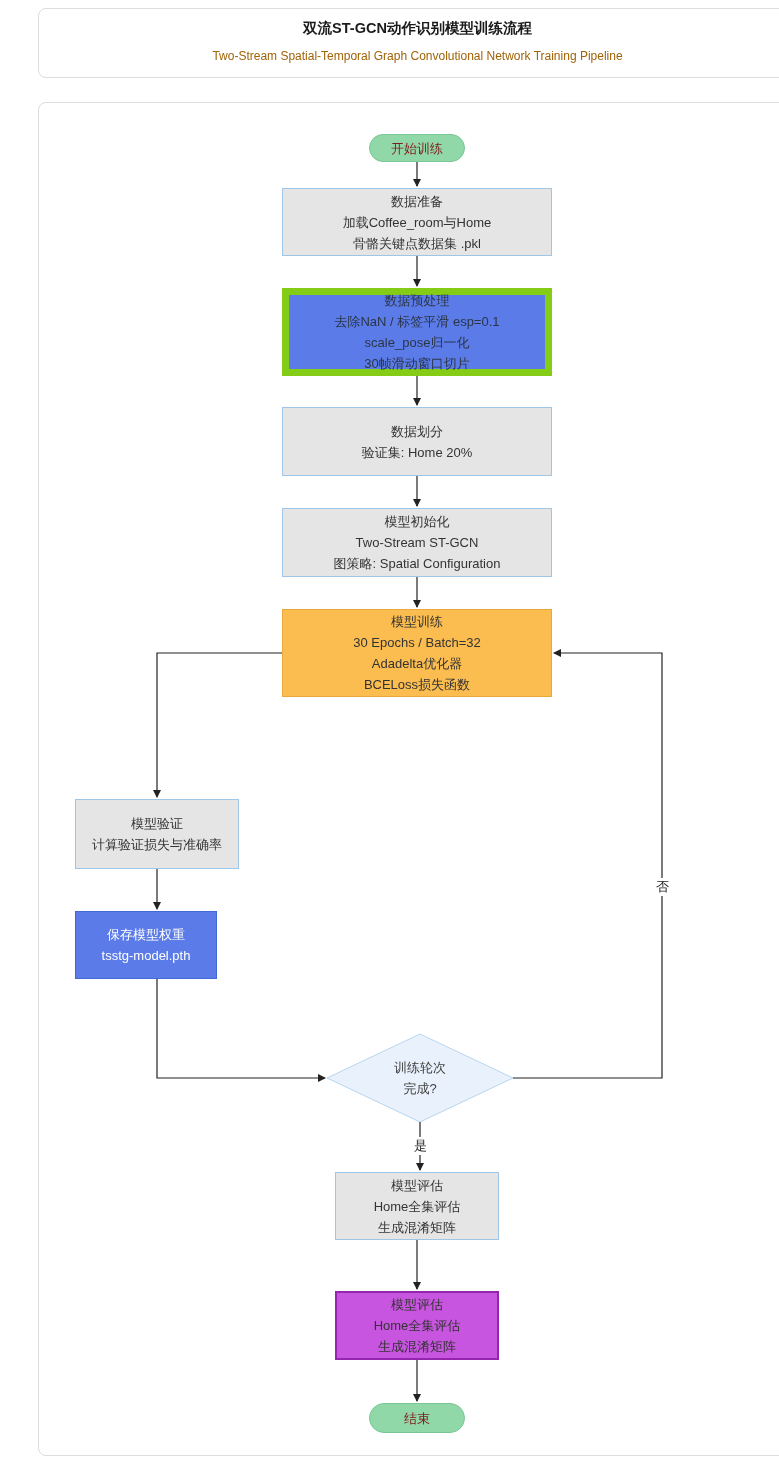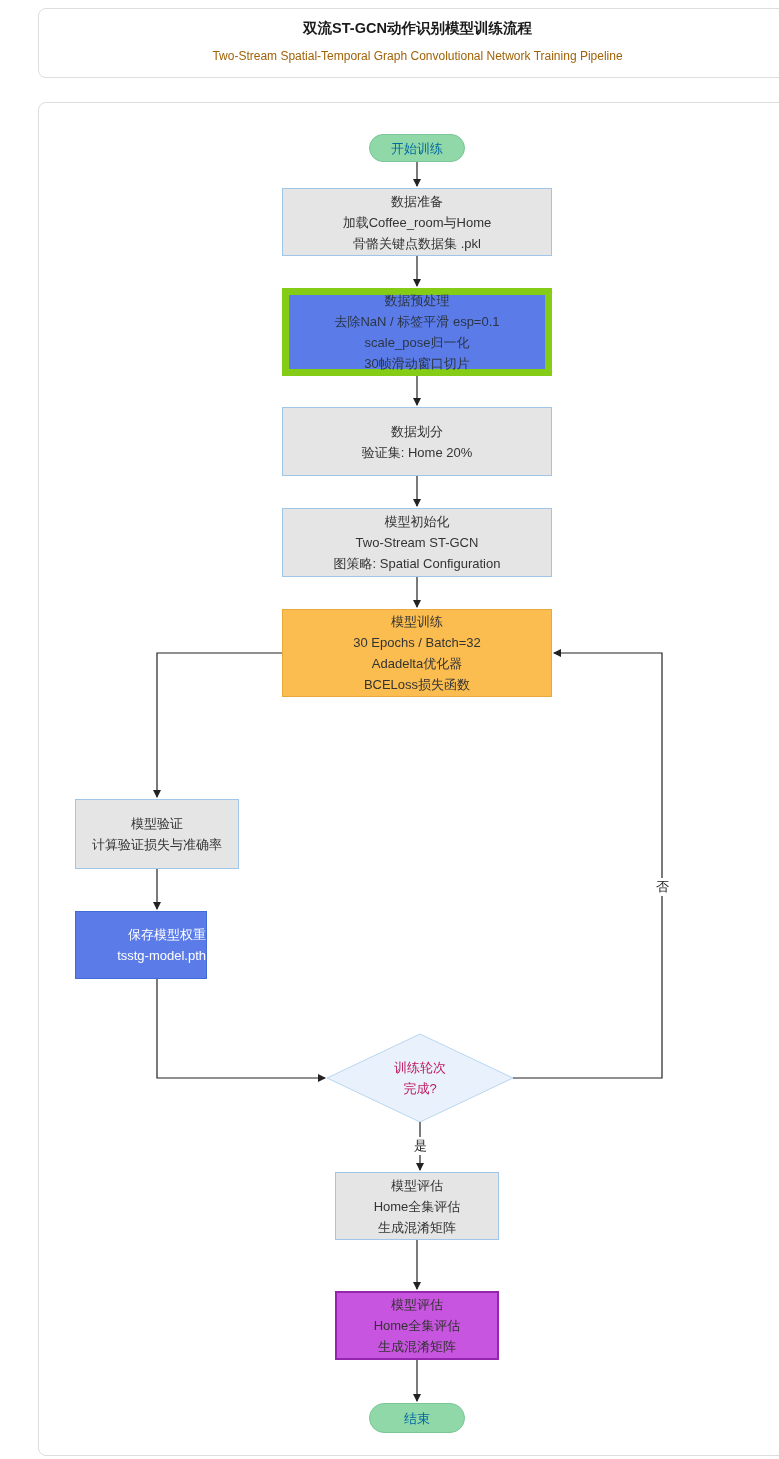--- a/index.html
+++ b/index.html
@@ -56,21 +56,21 @@
     justify-content: center;
     box-sizing: border-box;
     text-align: center;
     font-size: 13px;
     line-height: 21px;
   }
   .pill {
     background: #90d8a8;
     border: 1px solid #7ac795;
     border-radius: 15px;
-    color: #0369a1;
+    color: #7f1d1d;
   }
   .box-light {
     background: #e5e5e5;
     border: 1px solid #9fc5e8;
     color: #333;
   }
   .box-blue {
     background: #5b7ce8;
     border: 7px solid #84cc16;
     color: #2b3547;
@@ -93,21 +93,21 @@
   .decision-text {
     position: absolute;
     left: 288px; top: 931px;
     width: 186px; height: 88px;
     display: flex;
     flex-direction: column;
     align-items: center;
     justify-content: center;
     font-size: 13px;
     line-height: 21px;
-    color: #be185d;
+    color: #404040;
     text-align: left;
   }
   .edge-label {
     position: absolute;
     background: #fff;
     font-size: 13px;
     color: #222;
     padding: 0 2px;
     line-height: 18px;
   }
@@ -182,21 +182,21 @@
       <div>30 Epochs / Batch=32</div>
       <div>Adadelta优化器</div>
       <div>BCELoss损失函数</div>
     </div>
 
     <div class="node box-light" style="left:36px; top:696px; width:164px; height:70px;">
       <div>模型验证</div>
       <div>计算验证损失与准确率</div>
     </div>
 
-    <div class="node box-blue-white" style="left:36px; top:808px; width:132px; height:68px;align-items:flex-end;">
+    <div class="node box-blue-white" style="left:36px; top:808px; width:142px; height:68px;">
       <div>保存模型权重</div>
       <div>tsstg-model.pth</div>
     </div>
 
     <div class="decision-text">
       <div>训练轮次</div>
       <div>完成?</div>
     </div>
 
     <span class="edge-label" style="left:373px; top:1034px;">是</span>

